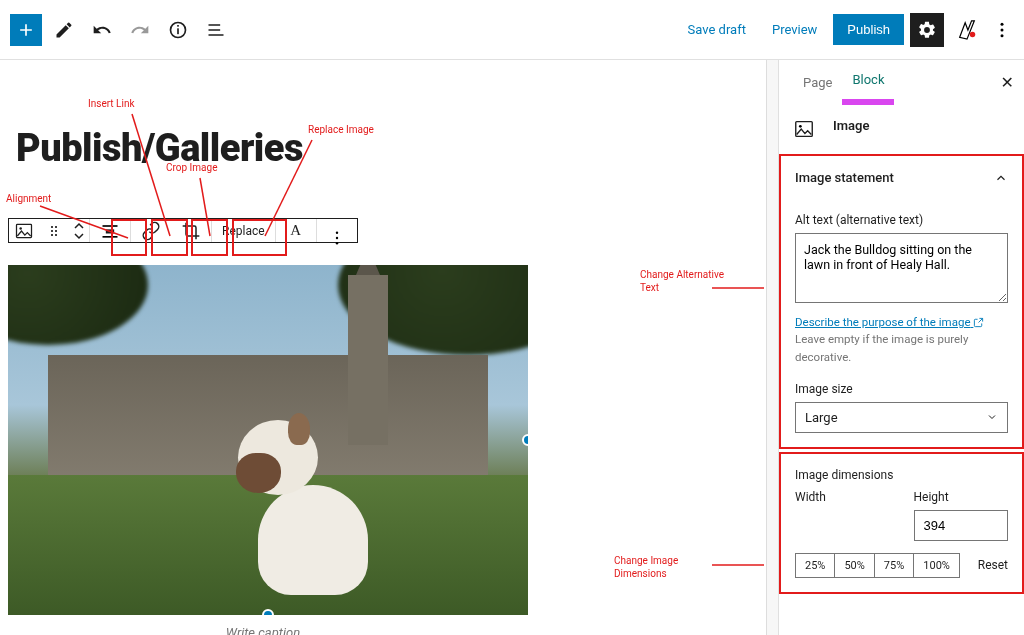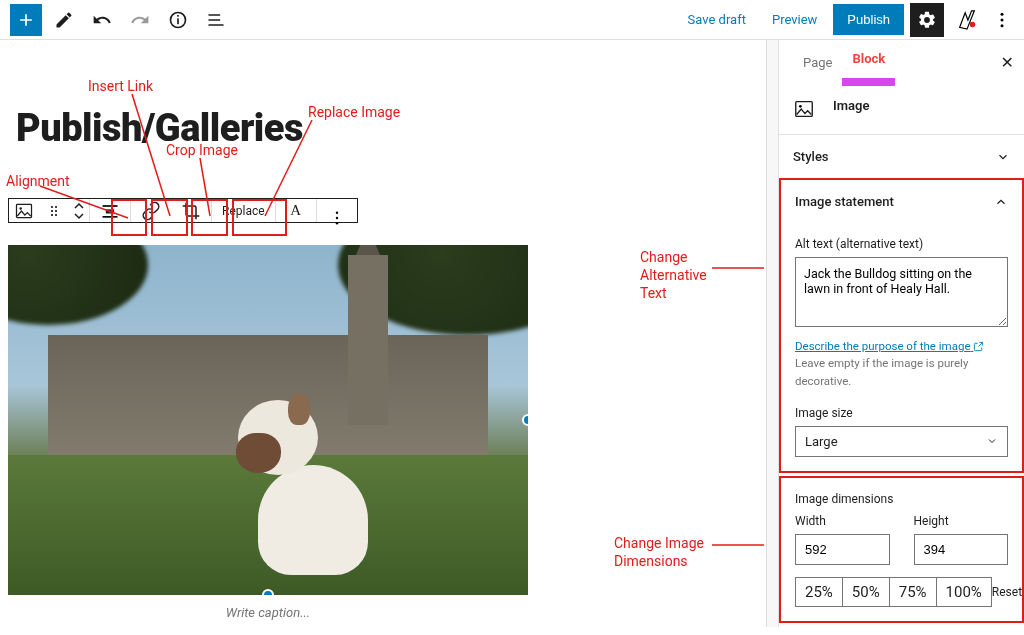--- a/index.html
+++ b/index.html
@@ -7,21 +7,21 @@
       font-family: -apple-system, BlinkMacSystemFont, "Segoe UI", Roboto, sans-serif;
       font-size: 13px;
       color: #1e1e1e;
       background: #fff;
       width: 1024px;
       height: 635px;
       overflow: hidden;
       position: relative;
     }
     .top-bar {
-      height: 40px;
+      height: 60px;
       display: flex;
       align-items: center;
       justify-content: space-between;
       padding: 0 10px;
       border-bottom: 1px solid #e0e0e0;
     }
     .top-left { display: flex; align-items: center; gap: 6px; }
     .top-right { display: flex; align-items: center; gap: 6px; }
     .add-btn {
       width: 32px; height: 32px;
@@ -151,21 +151,21 @@
       font-size: 12px;
       cursor: pointer;
     }
     .red-box {
       border: 2px solid #e21b1b;
       position: absolute;
     }
     .annot {
       position: absolute;
       color: #e21b1b;
-      font-size: 14px;
+      font-size: 10px;
     }
     .image-block {
       position: absolute;
       left: 8px;
       top: 205px;
       width: 520px;
       height: 350px;
       background: linear-gradient(180deg, #8eb4cc 0%, #a8c6d9 40%, #6e8059 60%, #4a6337 100%);
       overflow: hidden;
     }
@@ -265,23 +265,23 @@
       height: 44px;
       position: relative;
     }
     .sidebar-tab {
       padding: 12px 10px;
       cursor: pointer;
       color: #757575;
       font-size: 13px;
     }
     .sidebar-tab.active {
-      color: #ef4444;
-      border-bottom: 8px solid #d946ef;
-      font-weight: 700;
+      color: #0f766e;
+      border-bottom: 6px solid #d946ef;
+      font-weight: 400;
     }
     .sidebar-close {
       position: absolute;
       right: 10px;
       cursor: pointer;
       font-size: 16px;
     }
     .block-desc {
       padding: 14px;
       display: flex;
@@ -345,21 +345,21 @@
       display: flex;
       margin-top: 12px;
       align-items: center;
     }
     .pct-btns {
       display: flex;
       border: 1px solid #757575;
     }
     .pct-btn {
       padding: 5px 9px;
-      font-size: 15px;
+      font-size: 11px;
       cursor: pointer;
       border-right: 1px solid #757575;
     }
     .pct-btn:last-child { border-right: none; }
     .reset-btn {
       margin-left: auto;
       font-size: 12px;
       cursor: pointer;
     }
     svg { display: block; }
@@ -554,28 +554,20 @@
             <rect x="3" y="4" width="18" height="16" rx="1" fill="none" stroke="currentColor" stroke-width="1.5"></rect>
             <circle cx="8" cy="9" r="1.5"></circle>
             <path d="M4 18l5-6 4 5 3-3 4 4" fill="none" stroke="currentColor" stroke-width="1.5"></path>
           </svg>
       </div>
       <div>
         <div class="block-desc-title">Image</div>
       </div>
     </div>
 
-    <div class="panel">
-      <div class="panel-header">
-        <span>Styles</span>
-        <svg width="14" height="14" viewBox="0 0 24 24">
-            <path d="M6 9l6 6 6-6" fill="none" stroke="currentColor" stroke-width="2"></path>
-          </svg>
-      </div>
-    </div>
 
     <div class="panel" style="border:2.5px solid #e21b1b;">
       <div class="panel-header">
         <span>Image statement</span>
         <svg width="14" height="14" viewBox="0 0 24 24">
             <path d="M6 15l6-6 6 6" fill="none" stroke="currentColor" stroke-width="2"></path>
           </svg>
       </div>
       <div class="panel-body">
         <label class="field-label">Alt text (alternative text)</label>
@@ -595,21 +587,20 @@
           </div>
         </div>
       </div>
     </div>
 
     <div class="panel" style="border:2.5px solid #e21b1b;border-top:2.5px solid #e21b1b;margin-top:3px;">
       <label class="field-label">Image dimensions</label>
       <div class="dim-row">
         <div class="dim-col">
           <label class="field-label">Width</label>
-          <input class="dim-input" value="592" style="">
         </div>
         <div class="dim-col">
           <label class="field-label">Height</label>
           <input class="dim-input" value="394" style="">
         </div>
       </div>
       <div class="pct-row">
         <div class="pct-btns">
           <div class="pct-btn">25%</div>
           <div class="pct-btn">50%</div>

